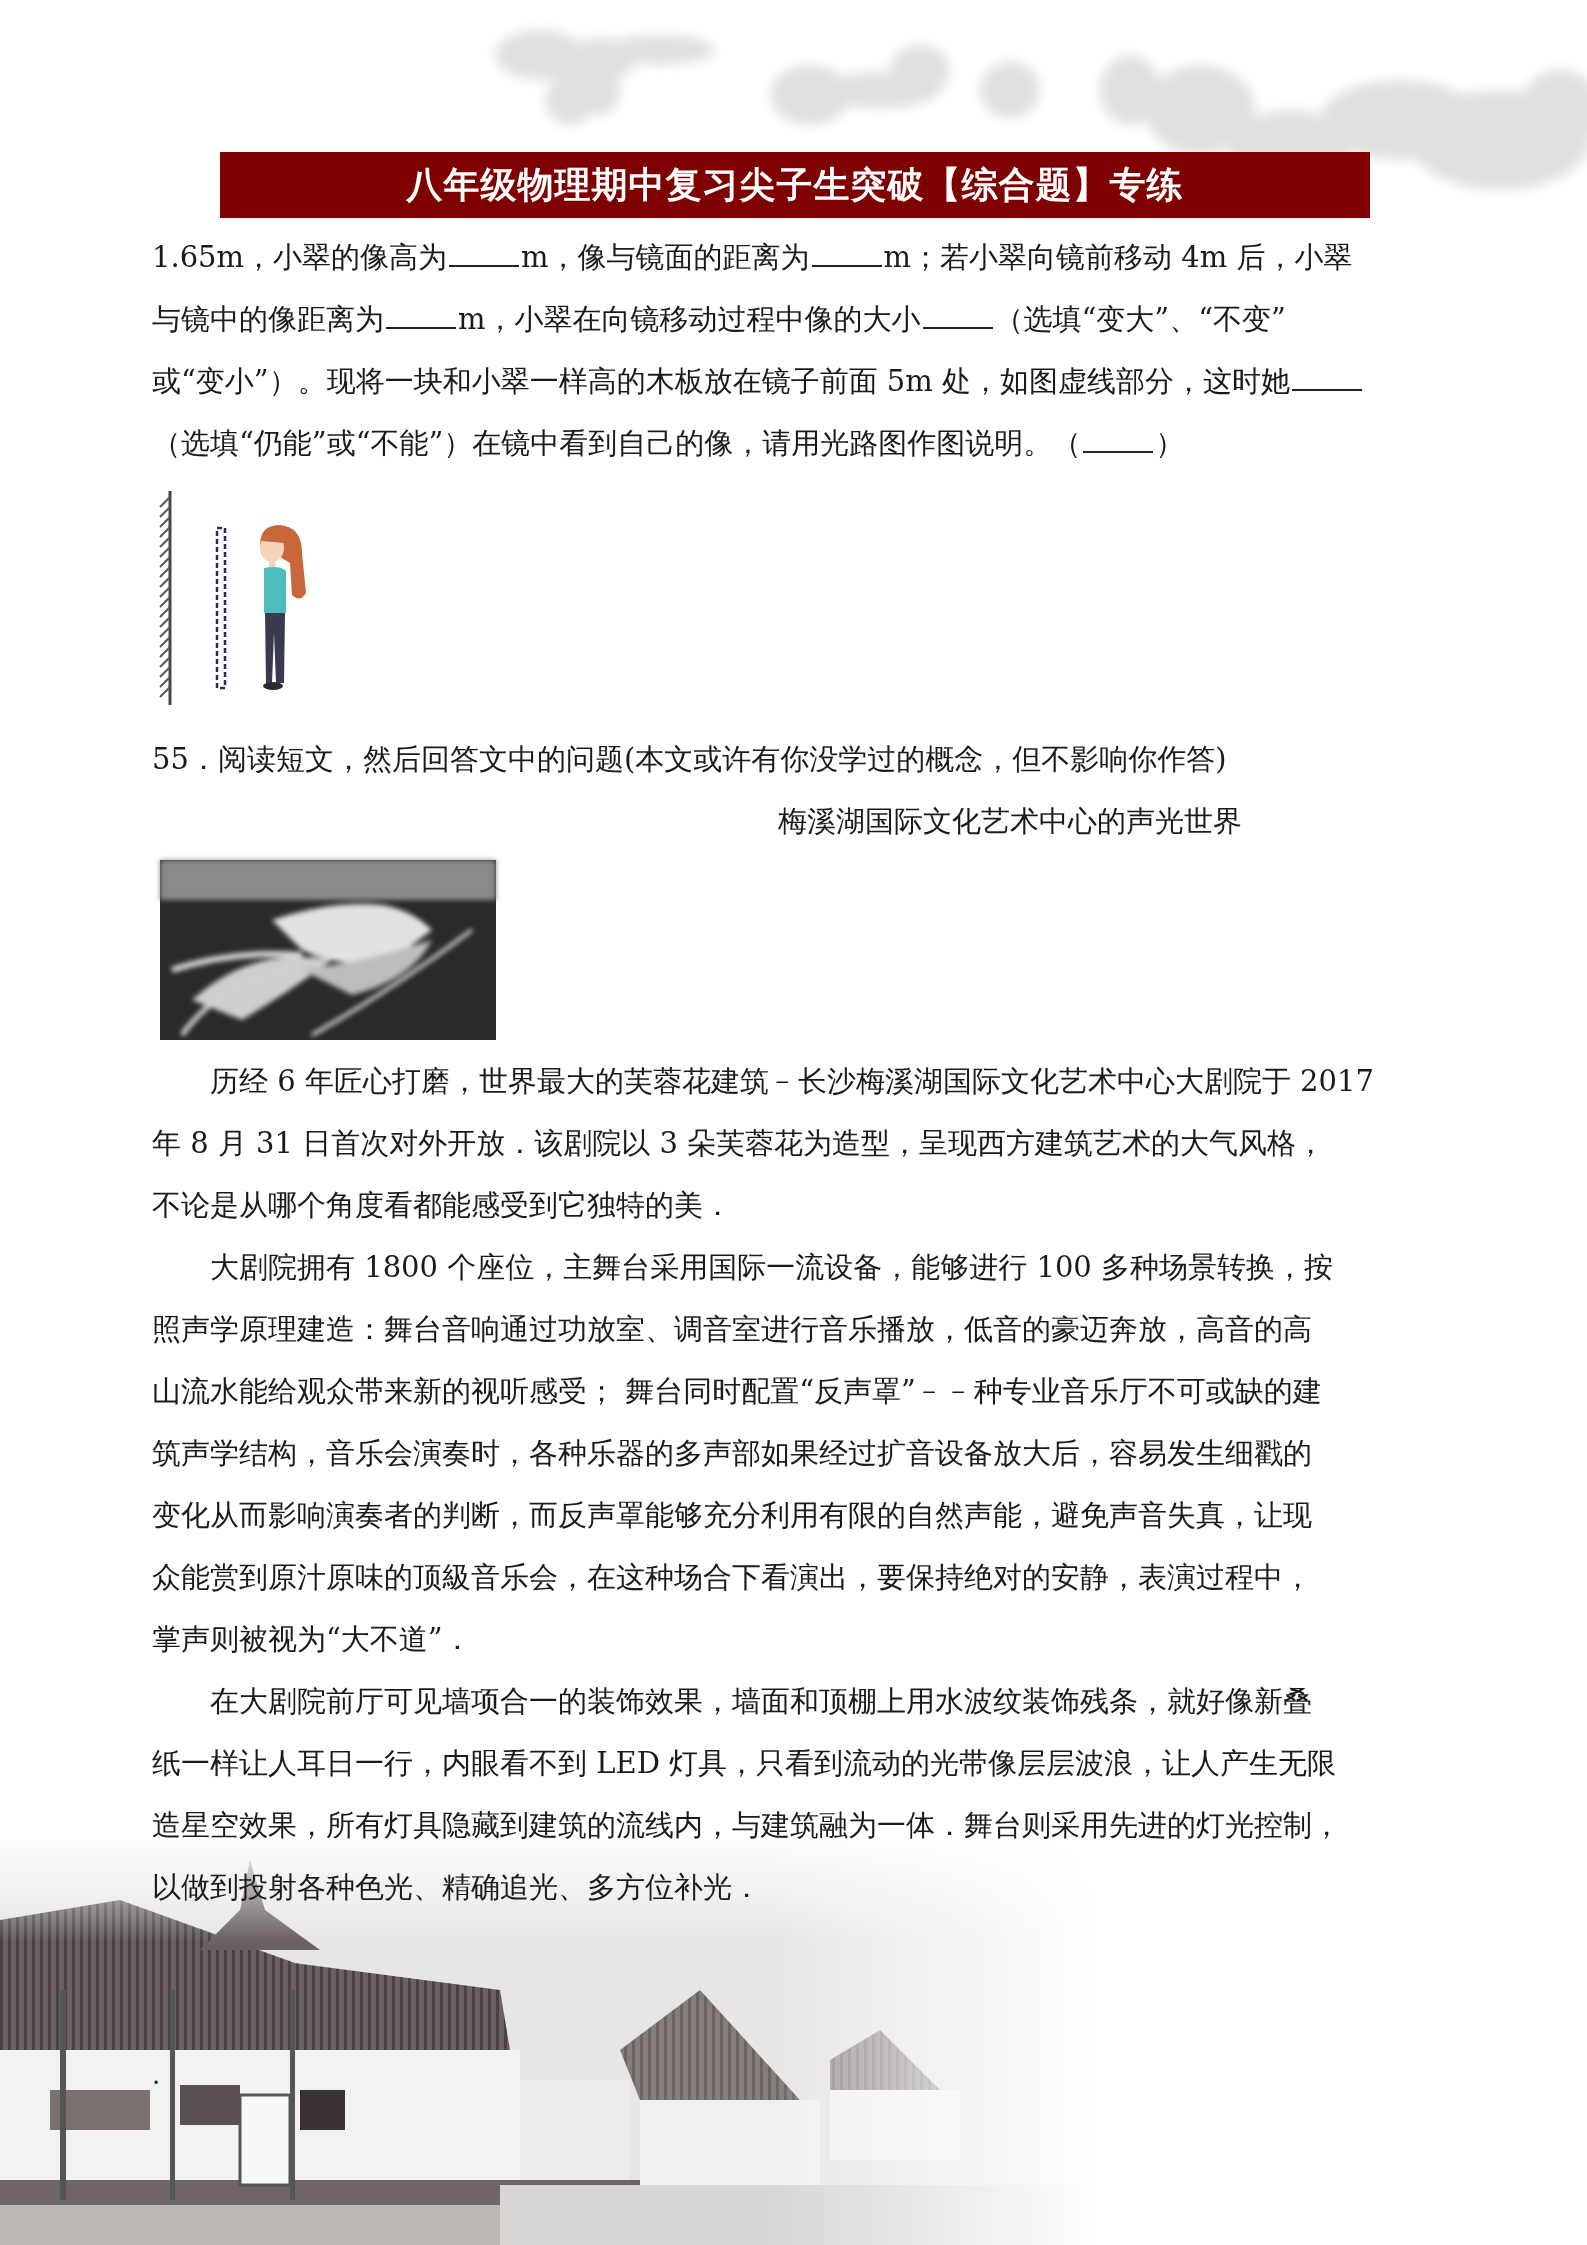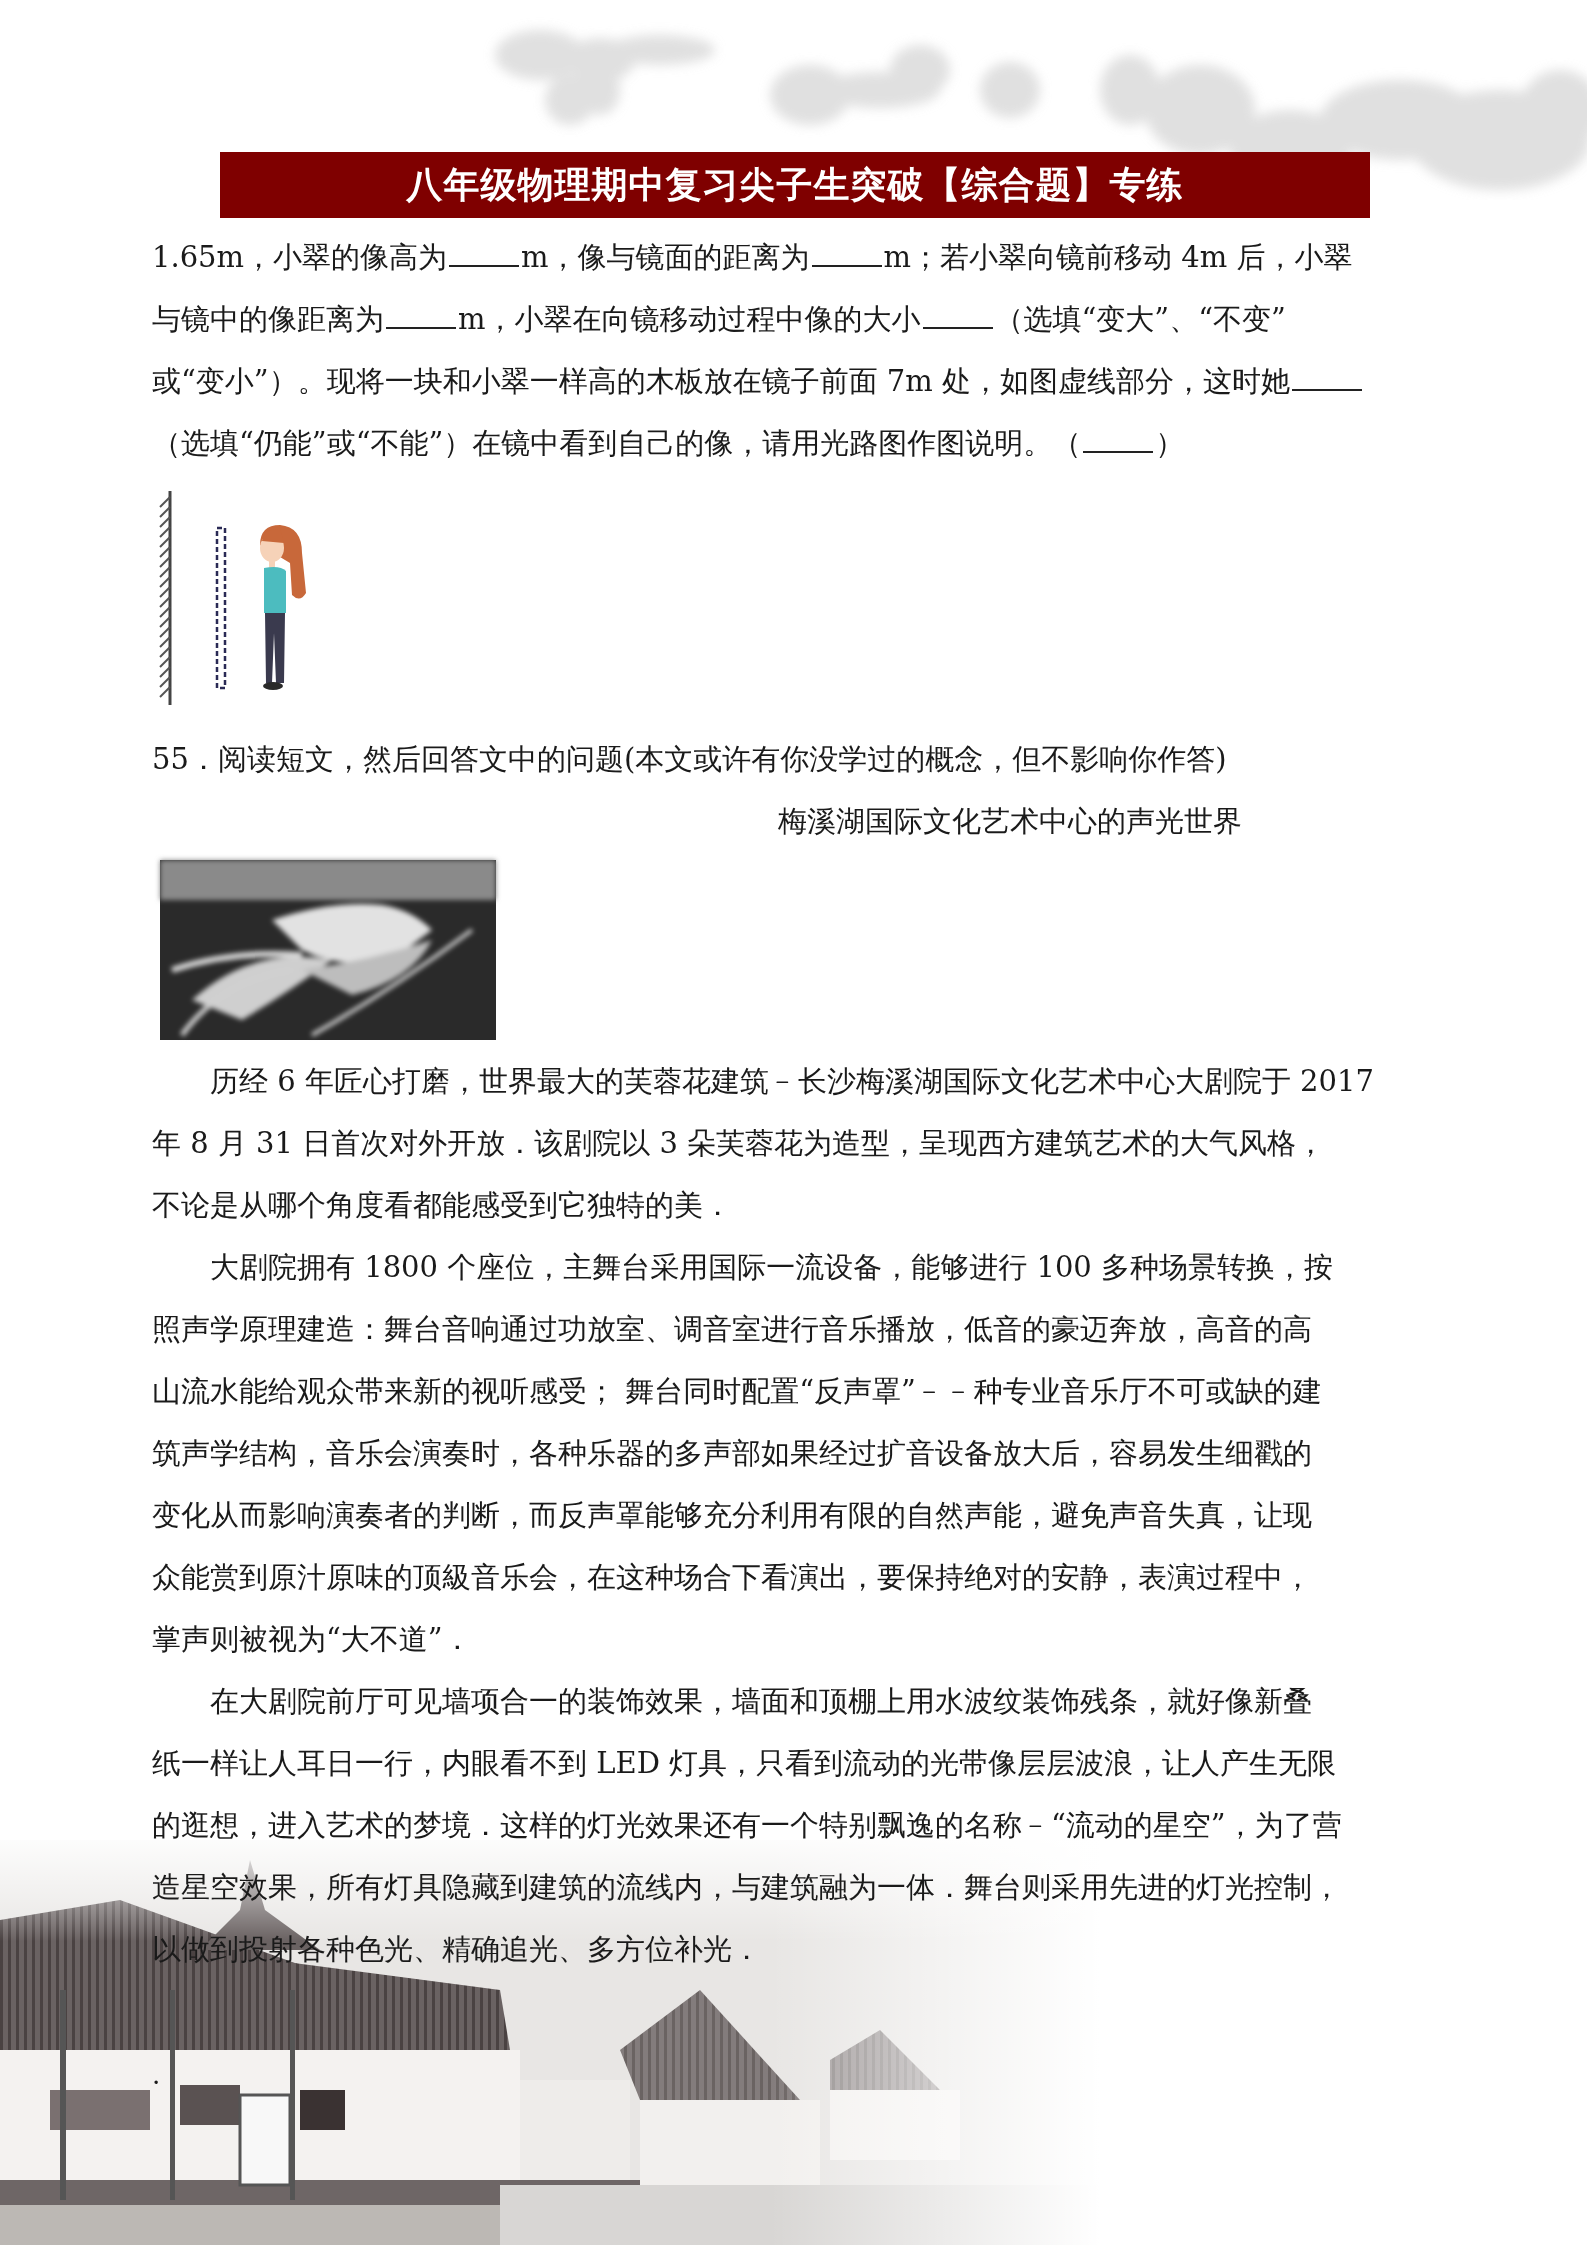--- a/index.html
+++ b/index.html
@@ -104,21 +104,21 @@
 </svg>
 
 <div class="text" style="top:226px;">
   <div class="line">
     <span>1.65m，小翠的像高为</span><span class="blank"></span><span>m，像与镜面的距离为</span><span class="blank"></span><span>m；若小翠向镜前移动 4m 后，小翠</span>
   </div>
   <div class="line">
     <span>与镜中的像距离为</span><span class="blank"></span><span>m，小翠在向镜移动过程中像的大小</span><span class="blank"></span><span>（选填“变大”、“不变”</span>
   </div>
   <div class="line">
-    <span>或“变小”）。现将一块和小翠一样高的木板放在镜子前面 7m 处，如图虚线部分，这时她</span><span class="blank"></span>
+    <span>或“变小”）。现将一块和小翠一样高的木板放在镜子前面 5m 处，如图虚线部分，这时她</span><span class="blank"></span>
   </div>
   <div class="line">
     <span>（选填“仍能”或“不能”）在镜中看到自己的像，请用光路图作图说明。（</span><span class="blank"></span><span>）</span>
   </div>
 </div>
 
 <svg class="fig-mirror" viewBox="0 0 210 230">
   <g>
     <line x1="18" y1="8" x2="18" y2="222" stroke="#444" stroke-width="3"></line>
     <g stroke="#555" stroke-width="2">
@@ -190,19 +190,18 @@
     <div class="line">照声学原理建造：舞台音响通过功放室、调音室进行音乐播放，低音的豪迈奔放，高音的高</div>
     <div class="line">山流水能给观众带来新的视听感受；  舞台同时配置“反声罩”﹣﹣种专业音乐厅不可或缺的建</div>
     <div class="line">筑声学结构，音乐会演奏时，各种乐器的多声部如果经过扩音设备放大后，容易发生细戳的</div>
     <div class="line">变化从而影响演奏者的判断，而反声罩能够充分利用有限的自然声能，避免声音失真，让现</div>
     <div class="line">众能赏到原汁原味的顶級音乐会，在这种场合下看演出，要保持绝对的安静，表演过程中，</div>
     <div class="line">掌声则被视为“大不道”．</div>
   </div>
   <div>
     <div class="line indent">在大剧院前厅可见墙项合一的装饰效果，墙面和顶棚上用水波纹装饰残条，就好像新叠</div>
     <div class="line">纸一样让人耳日一行，内眼看不到 LED 灯具，只看到流动的光带像层层波浪，让人产生无限</div>
-    <div class="line">的逛想，进入艺术的梦境．这样的灯光效果还有一个特别飘逸的名称﹣“流动的星空”，为了营</div>
     <div class="line">造星空效果，所有灯具隐藏到建筑的流线内，与建筑融为一体．舞台则采用先进的灯光控制，</div>
     <div class="line">以做到投射各种色光、精确追光、多方位补光．</div>
   </div>
 </div>
 
 <div class="dot">.</div>
 
 </body></html>

